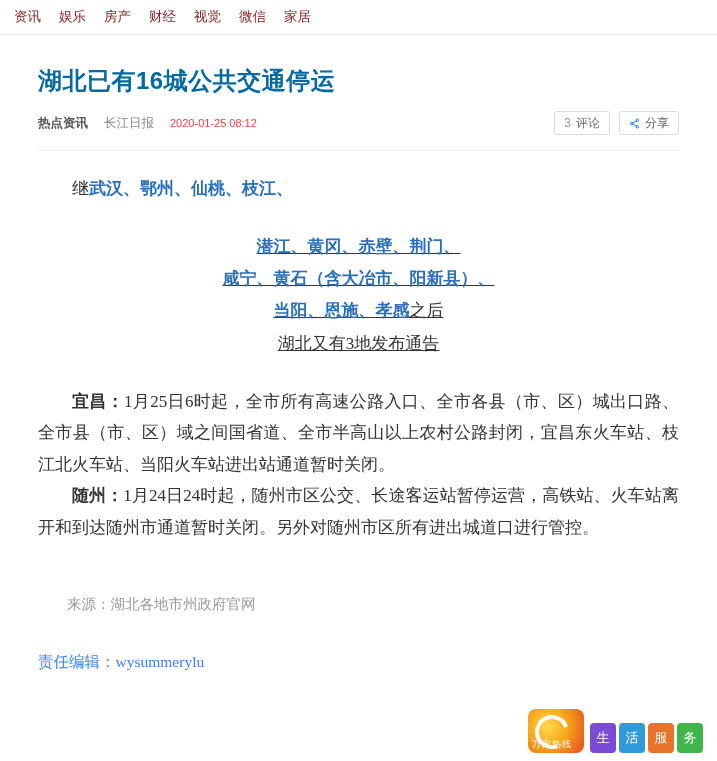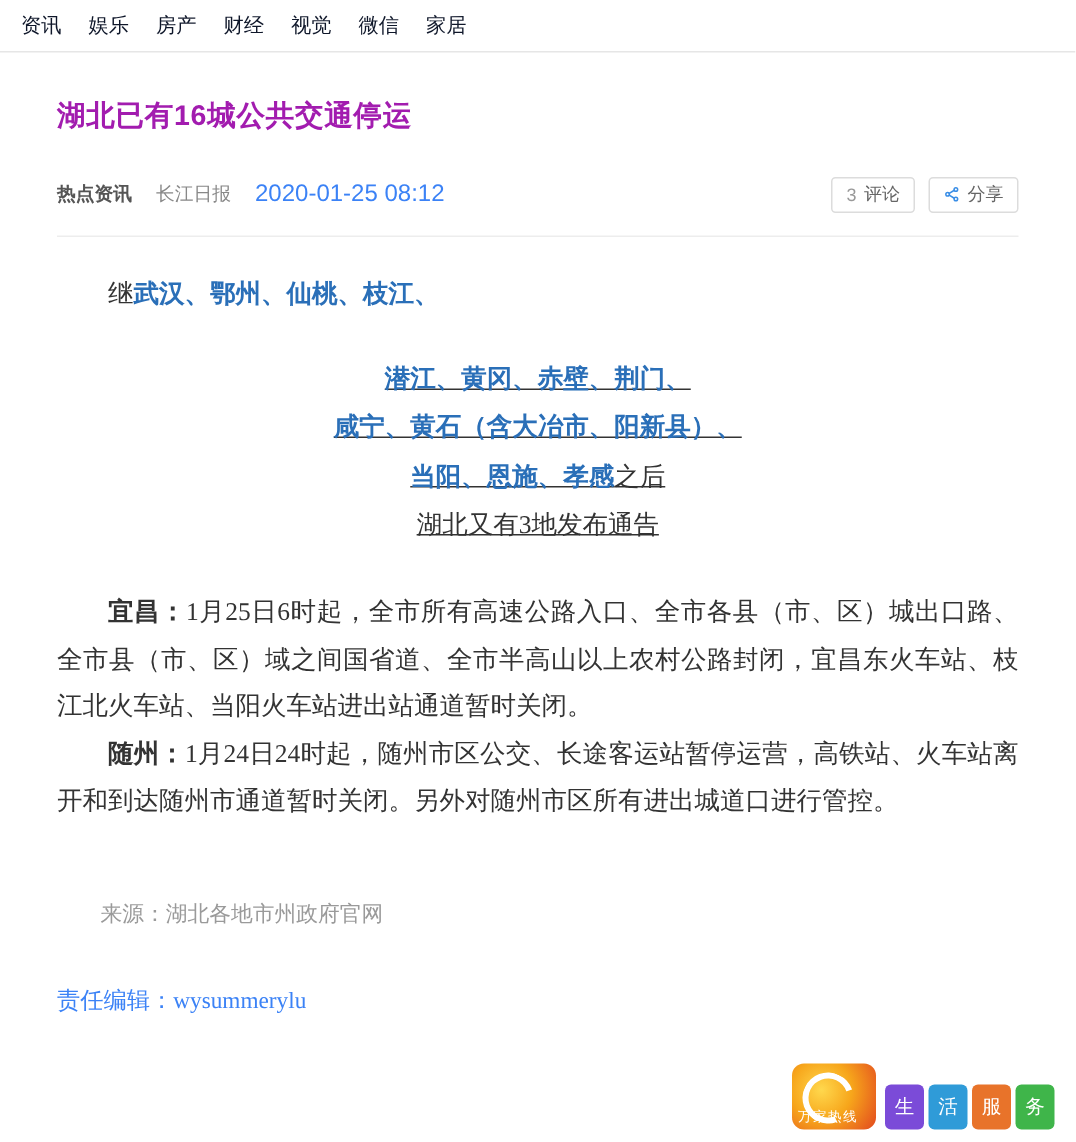--- a/index.html
+++ b/index.html
@@ -21,68 +21,68 @@
     height: 35px;
     border-bottom: 1px solid #e6e6e6;
     display: flex;
     align-items: center;
     padding-left: 14px;
     box-sizing: border-box;
     background: #ffffff;
   }
   .topnav .nav-item {
     font-size: 13.5px;
-    color: #0f172a;
+    color: #7f1d1d;
     margin-right: 18px;
     line-height: 1;
     white-space: nowrap;
     cursor: pointer;
     text-align: right;
   }
 
   
   .article {
     padding: 0 38px;
     box-sizing: border-box;
   }
 
   .title {
-    font-size: 19px;
+    font-size: 24px;
     font-weight: bold;
-    color: #a21caf;
+    color: #0369a1;
     line-height: 1.35;
     margin-top: 30px;
     margin-bottom: 0;
     letter-spacing: 0.5px;
   }
 
   .meta-row {
-    margin-top: 26px;
+    margin-top: 13px;
     display: flex;
     height: 26px;
   }
   .meta-left {
     display: flex;
     align-items: center;
     flex: 1;
   }
   .meta-source {
     font-size: 12.5px;
     color: #555555;
     font-weight: bold;
     margin-right: 16px;
   }
   .meta-outlet {
     font-size: 12.5px;
     color: #888888;
     margin-right: 16px;
   }
   .meta-date {
-    font-size: 16px;
-    color: #3b82f6;
+    font-size: 11px;
+    color: #ef4444;
   }
   .meta-right {
     display: flex;
     align-items: center;
   }
   .pill {
     border: 1px solid #dcdcdc;
     border-radius: 3px;
     height: 24px;
     display: flex;

